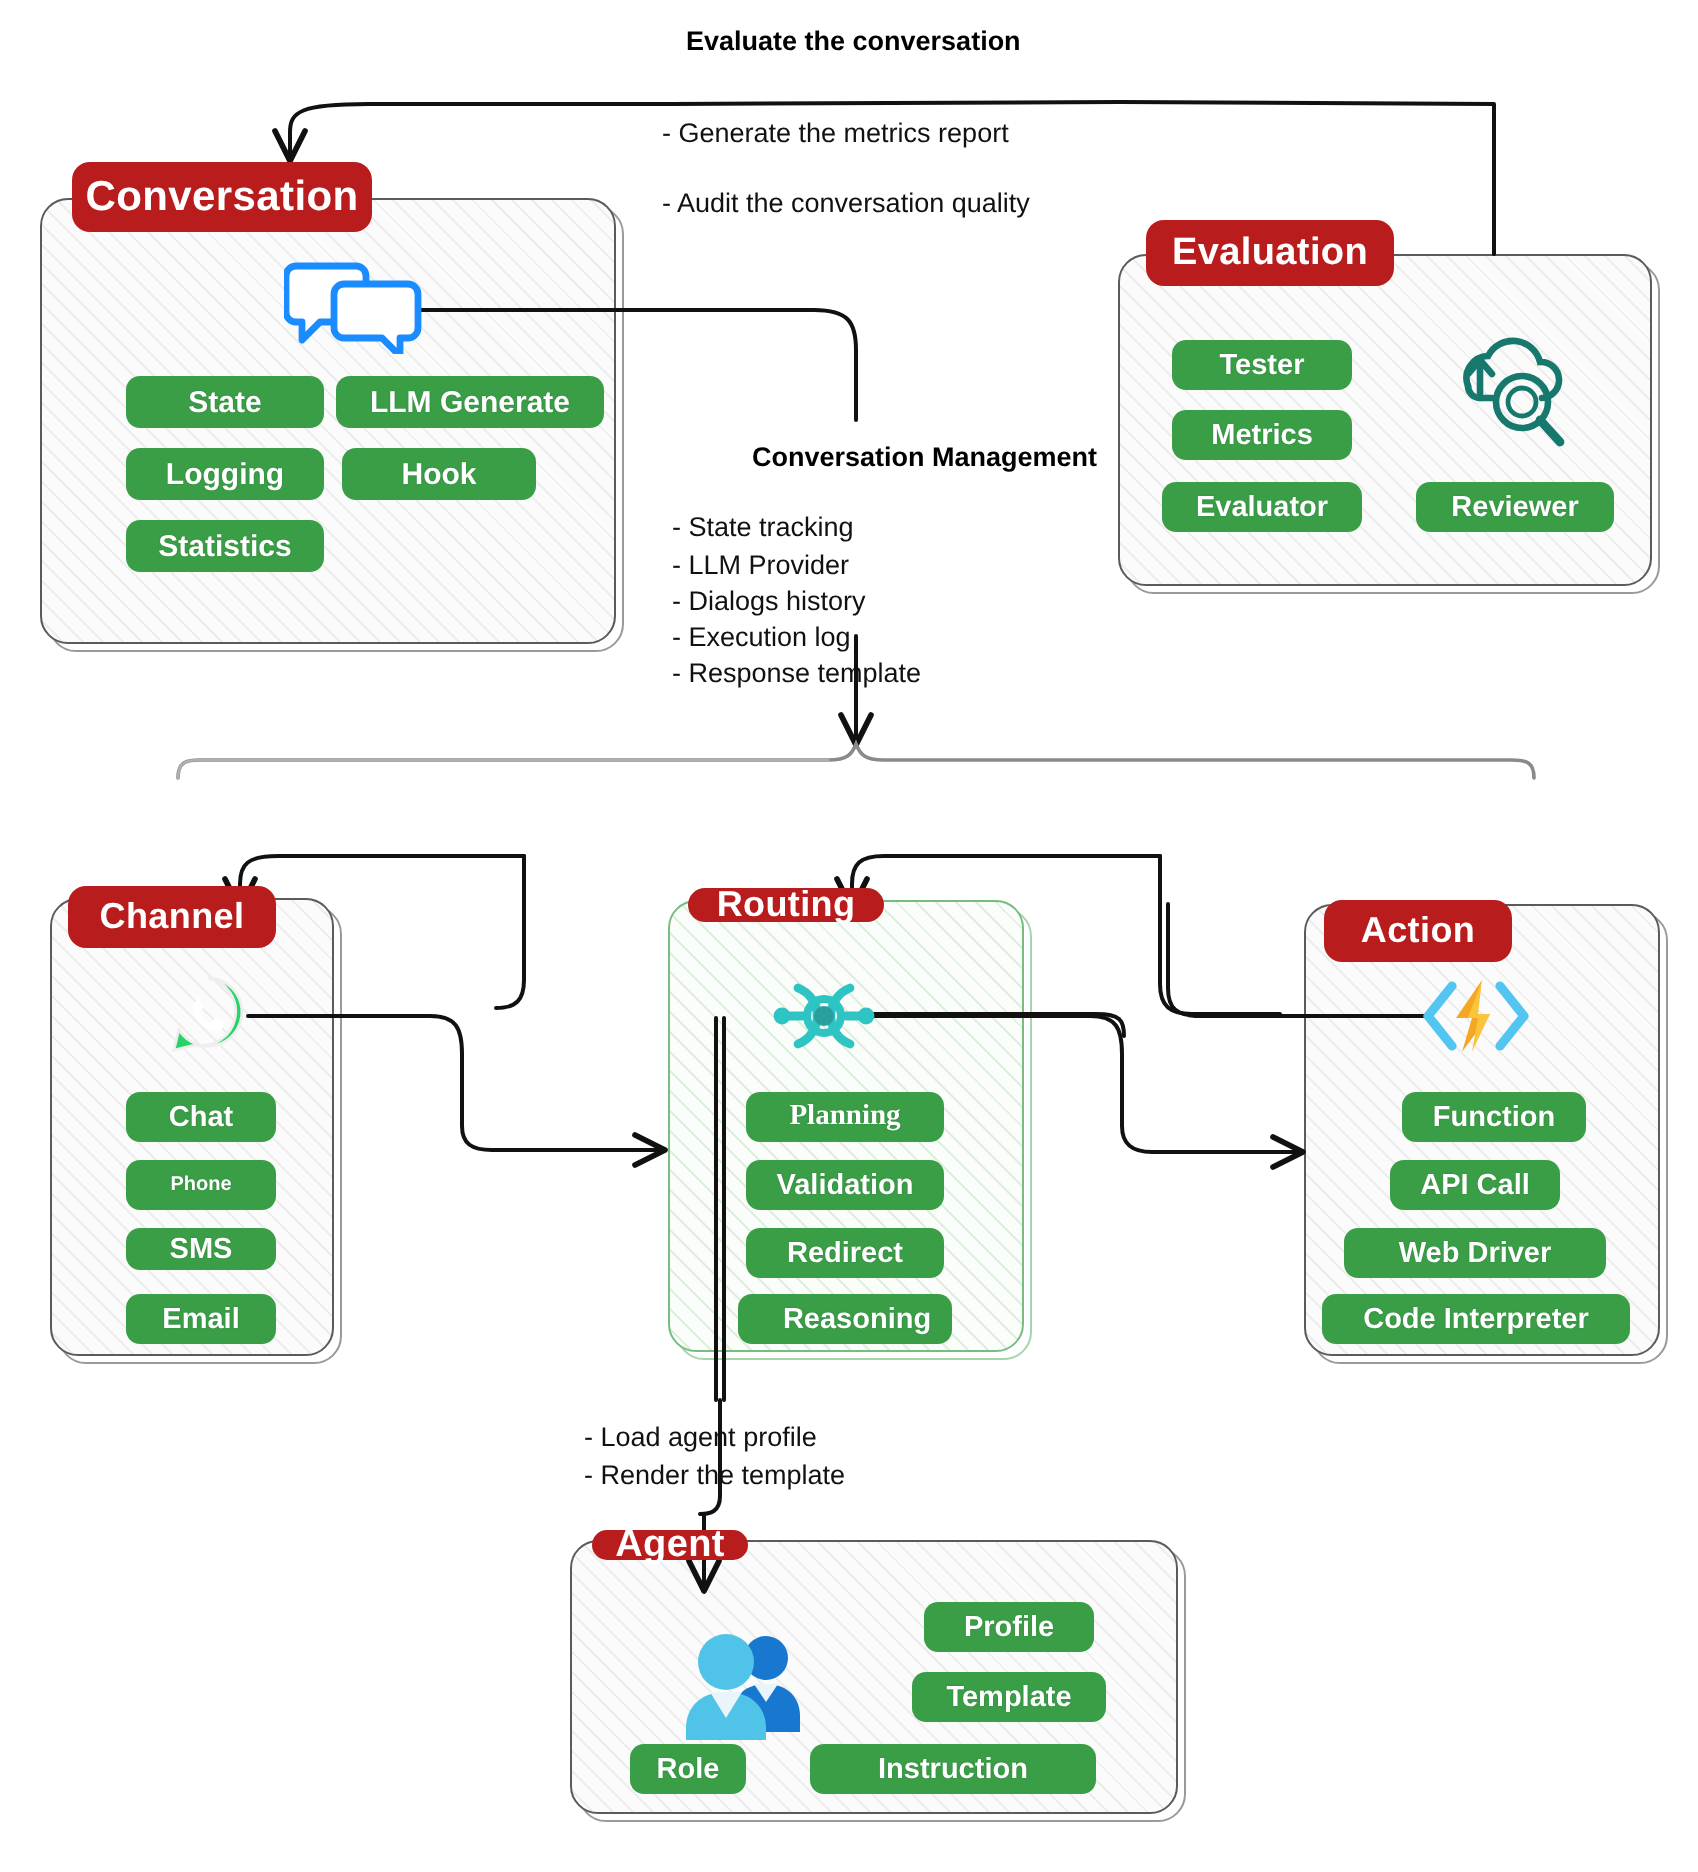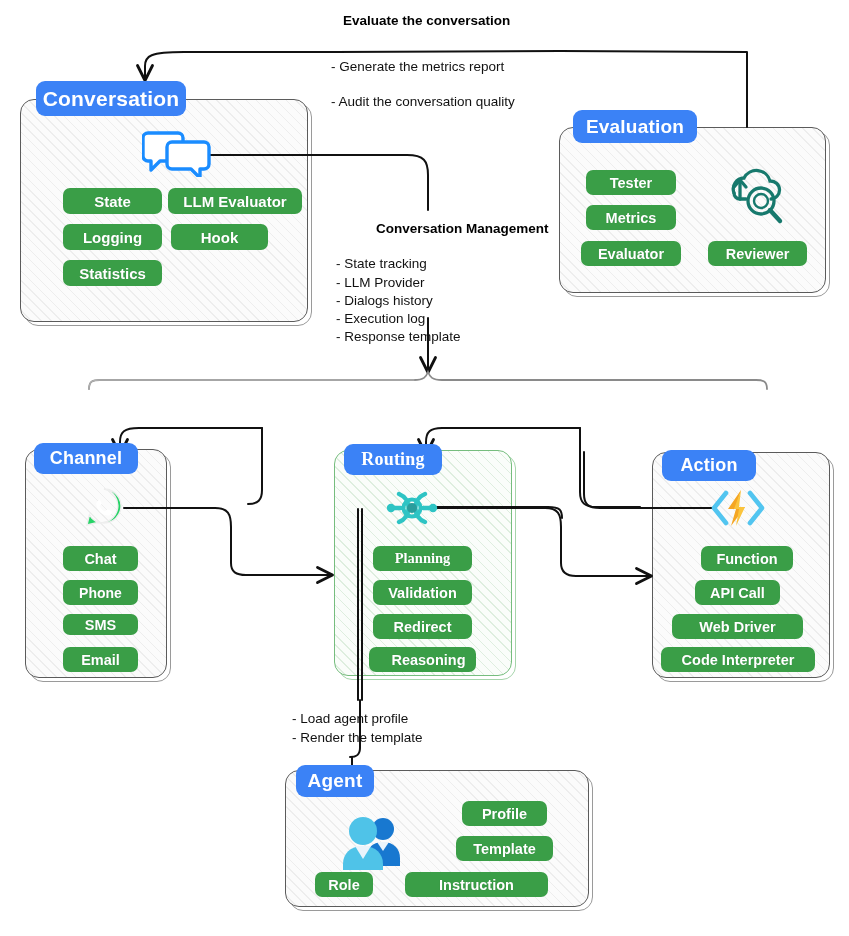--- a/index.html
+++ b/index.html
@@ -60,21 +60,21 @@
     position: absolute;
     border-radius: 14px;
     border: 1.4px solid #9a9a9a;
     z-index: 1;
     background: transparent;
   }
 
   
   .tab {
     position: absolute;
-    background: #3b82f6;
+    background: #b91c1c;
     color: #ffffff;
     font-weight: bold;
     border-radius: 9px;
     display: flex;
     align-items: center;
     justify-content: center;
     letter-spacing: 0.2px;
     z-index: 6;
     white-space: nowrap;
     padding: 0 12px;
@@ -138,21 +138,21 @@
   <div class="tab" style="left:36px; top:81px; width:150px; height:35px; font-size:21px;">Conversation</div>
 
   <span class="icon" style="left:142px; top:129px;">
     <svg width="70" height="48" viewBox="0 0 70 48">
       <path d="M6,4 h30 a5,5 0 0 1 5,5 v18 a5,5 0 0 1 -5,5 h-18 l-9,9 v-9 h-3 a5,5 0 0 1 -5,-5 v-18 a5,5 0 0 1 5,-5 z" fill="#ffffff" stroke="#1a8cff" stroke-width="3.4" stroke-linejoin="round"></path>
       <path d="M30,13 h32 a5,5 0 0 1 5,5 v17 a5,5 0 0 1 -5,5 h-4 v9 l-9,-9 h-19 a5,5 0 0 1 -5,-5 v-17 a5,5 0 0 1 5,-5 z" fill="#ffffff" stroke="#1a8cff" stroke-width="3.4" stroke-linejoin="round"></path>
     </svg>
   </span>
 
   <div class="pill" style="left:63px; top:188px; width:99px; height:26px; font-size:15px;">State</div>
-  <div class="pill" style="left:168px; top:188px; width:134px; height:26px; font-size:15px;">LLM Evaluator</div>
+  <div class="pill" style="left:168px; top:188px; width:134px; height:26px; font-size:15px;">LLM Generate</div>
   <div class="pill" style="left:63px; top:224px; width:99px; height:26px; font-size:15px;">Logging</div>
   <div class="pill" style="left:171px; top:224px; width:97px; height:26px; font-size:15px;">Hook</div>
   <div class="pill" style="left:63px; top:260px; width:99px; height:26px; font-size:15px;">Statistics</div>
 
   <div class="panel-shadow" style="left:563px; top:131px; width:267px; height:166px;"></div>
   <div class="panel" style="left:559px; top:127px; width:267px; height:166px;"></div>
   <div class="tab" style="left:573px; top:110px; width:124px; height:33px; font-size:19px;">Evaluation</div>
 
   <span class="icon" style="left:720px; top:163px;">
     <svg width="72" height="64" viewBox="0 0 72 64">
@@ -179,27 +179,27 @@
     <svg width="40" height="42" viewBox="0 0 40 42">
       <path d="M20,2 a17,17 0 1 1 -14.6,25.8 L3,38 l10.6,-2.5 A17,17 0 0 0 20,2 z" fill="#25D366" stroke="#eeeeee" stroke-width="1.4"></path>
       <path d="M14.4,12.2 c0.6,-0.2 1.3,0 1.6,0.7 l1.5,3.1 c0.3,0.6 0.1,1.3 -0.4,1.7 l-1.1,0.9
                c-0.3,0.3 -0.4,0.7 -0.2,1.1 c1,2 2.6,3.6 4.6,4.6 c0.4,0.2 0.8,0.1 1.1,-0.2 l0.9,-1.1
                c0.4,-0.5 1.1,-0.7 1.7,-0.4 l3.1,1.5 c0.7,0.3 0.9,1 0.7,1.6 c-0.6,1.7 -2.4,3 -4.3,2.9
                c-5.6,-0.3 -11,-5.7 -11.3,-11.3 c-0.1,-1.9 1.2,-3.7 2.9,-4.3 z" fill="#ffffff"></path>
     </svg>
   </span>
 
   <div class="pill" style="left:63px; top:546px; width:75px; height:25px; font-size:14.5px;">Chat</div>
-  <div class="pill" style="left:63px; top:580px; width:75px; height:25px; font-size:14px;">Phone</div>
+  <div class="pill" style="left:63px; top:580px; width:75px; height:25px; font-size:10px;">Phone</div>
   <div class="pill" style="left:63px; top:614px; width:75px; height:21px; font-size:14.5px;">SMS</div>
   <div class="pill" style="left:63px; top:647px; width:75px; height:25px; font-size:14.5px;">Email</div>
 
   <div class="panel-shadow green-panel" style="left:338px; top:454px; width:178px; height:226px; border-color:#a6d5ab;"></div>
   <div class="panel green-panel" style="left:334px; top:450px; width:178px; height:226px;"></div>
-  <div class="tab" style="left:344px; top:444px; width:98px; height:31px; font-size:18px;font-family:Liberation Serif, serif;">Routing</div>
+  <div class="tab" style="left:344px; top:444px; width:98px; height:17px; font-size:18px;">Routing</div>
 
   <span class="icon" style="left:380px; top:486px;">
     <svg width="64" height="44" viewBox="0 0 64 44">
       <path d="M19,8 a15,15 0 0 1 0,28" fill="none" stroke="#2ec4c4" stroke-width="4.4" stroke-linecap="round"></path>
       <path d="M45,8 a15,15 0 0 0 0,28" fill="none" stroke="#2ec4c4" stroke-width="4.4" stroke-linecap="round"></path>
       <circle cx="32" cy="22" r="8.5" fill="none" stroke="#2ec4c4" stroke-width="4"></circle>
       <circle cx="32" cy="22" r="5" fill="#2a9d9d"></circle>
       <path d="M12,22 h9" stroke="#2ec4c4" stroke-width="4.4" stroke-linecap="round"></path>
       <path d="M43,22 h9" stroke="#2ec4c4" stroke-width="4.4" stroke-linecap="round"></path>
       <circle cx="11" cy="22" r="4.2" fill="#2ec4c4"></circle>
@@ -225,21 +225,21 @@
     </svg>
   </span>
 
   <div class="pill" style="left:701px; top:546px; width:92px; height:25px; font-size:14.5px;">Function</div>
   <div class="pill" style="left:695px; top:580px; width:85px; height:25px; font-size:14.5px;">API Call</div>
   <div class="pill" style="left:672px; top:614px; width:131px; height:25px; font-size:14.5px;">Web Driver</div>
   <div class="pill" style="left:661px; top:647px; width:154px; height:25px; font-size:14.5px;">Code Interpreter</div>
 
   <div class="panel-shadow" style="left:289px; top:774px; width:304px; height:137px;"></div>
   <div class="panel" style="left:285px; top:770px; width:304px; height:137px;"></div>
-  <div class="tab" style="left:296px; top:765px; width:78px; height:32px; font-size:19px;">Agent</div>
+  <div class="tab" style="left:296px; top:765px; width:78px; height:15px; font-size:19px;">Agent</div>
 
   <span class="icon" style="left:340px; top:813px;">
     <svg width="70" height="60" viewBox="0 0 70 60">
       <circle cx="43" cy="16" r="11" fill="#1878d0"></circle>
       <path d="M43,29 c-11,0 -17,7 -17,16 v8 h34 v-8 c0,-9 -6,-16 -17,-16 z" fill="#1878d0"></path>
       <path d="M37,29 l6,9 l6,-9 z" fill="#eaf4fb"></path>
       <circle cx="23" cy="18" r="14" fill="#4fc3e8"></circle>
       <path d="M23,33 c-13,0 -20,8 -20,18 v6 h40 v-6 c0,-10 -7,-18 -20,-18 z" fill="#4fc3e8"></path>
       <path d="M15,33 l8,13 l8,-13 z" fill="#eaf4fb"></path>
     </svg>

